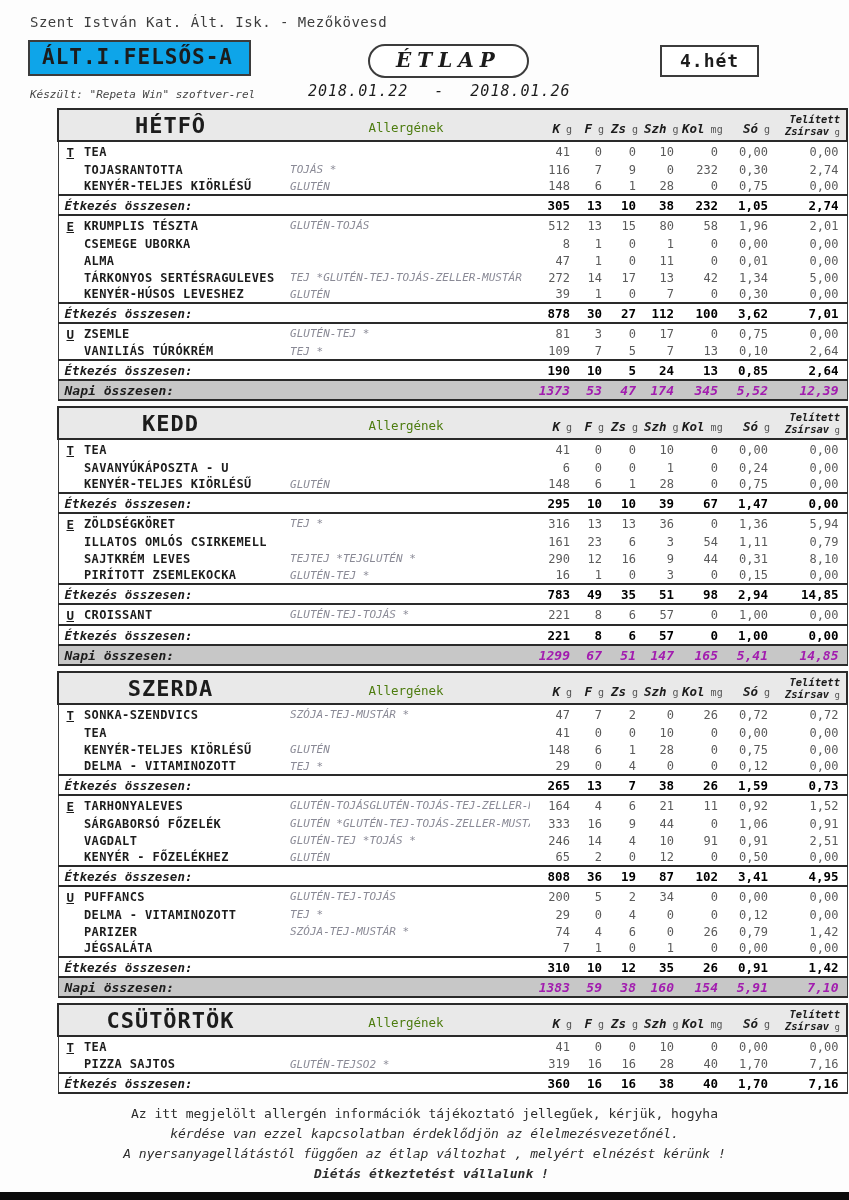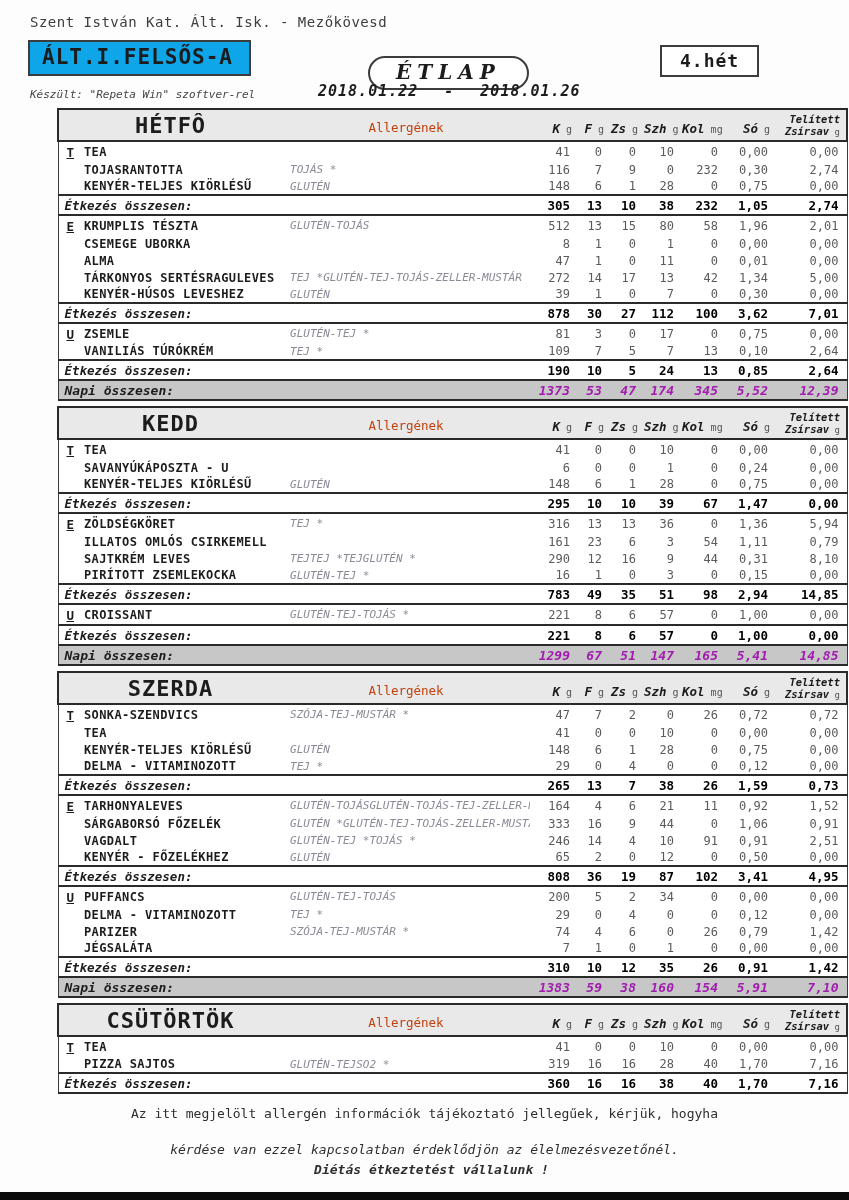--- a/index.html
+++ b/index.html
@@ -12,34 +12,34 @@
   }
   *{box-sizing:border-box; margin:0; padding:0;}
   html,body{background:#ffffff;}
   body{font-family:"DejaVu Sans Mono","Liberation Mono",monospace; color:var(--ink);}
   .page{position:relative; width:849px; height:1200px; background:#fdfdfd; overflow:hidden;}
 
   
   .doc-header{position:relative; height:108px;}
   .school-line{position:absolute; left:30px; top:14px; font-size:14px; letter-spacing:.5px; color:#3d3d3d; white-space:nowrap;}
   .class-box{position:absolute; left:28px; top:40px; border:2px solid #3c3c3c; padding:3px 16px 5px 12px; font-size:21px; font-weight:bold; letter-spacing:1px; background:#0ea5e9;}
-  .title-box{position:absolute; left:368px; top:56px; border:2px solid #3c3c3c; border-radius:17px; padding:2px 26px 4px; font-family:"DejaVu Serif","Liberation Serif",serif; font-style:italic; font-weight:bold; font-size:20px; letter-spacing:6px; background:#fff;}
+  .title-box{position:absolute; left:368px; top:44px; border:2px solid #3c3c3c; border-radius:17px; padding:2px 26px 4px; font-family:"DejaVu Serif","Liberation Serif",serif; font-style:italic; font-weight:bold; font-size:20px; letter-spacing:6px; background:#fff;}
   .week-box{position:absolute; left:660px; top:45px; border:2px solid #3c3c3c; padding:3px 18px 4px; font-size:18px; font-weight:bold; letter-spacing:1px; background:#fff;}
   .made-with{position:absolute; left:30px; top:88px; font-size:11px; font-style:italic; color:#454545; white-space:nowrap;}
-  .date-range{position:absolute; left:318px; top:82px; font-size:15px; font-weight:bold; font-style:italic; letter-spacing:1px; white-space:nowrap;}
+  .date-range{position:absolute; left:308px; top:82px; font-size:15px; font-weight:normal; font-style:italic; letter-spacing:1px; white-space:nowrap;}
   .date-range .sep{display:inline-block; margin:0 26px;}
 
   
   .days{margin-top:0;}
   table.day-table{border-collapse:collapse; table-layout:fixed; width:789px; margin:0 0 5px 57px; background:#fff;}
   .day-header th{background:var(--band); border-top:2px solid var(--line); border-bottom:2px solid var(--line); height:32px; vertical-align:middle;}
   .day-header th:first-child{border-left:2px solid var(--line);}
   .day-header th:last-child{border-right:2px solid var(--line);}
   th.day-name{font-size:22px; font-weight:bold; letter-spacing:1px; text-align:center; padding-top:1px;}
-  th.allergen-head{font-size:12.5px; font-weight:500; text-align:center; vertical-align:bottom; padding-bottom:5px; color:#c2410c;}
+  th.allergen-head{font-size:12.5px; font-weight:500; text-align:center; vertical-align:bottom; padding-bottom:5px; color:#4d7c0f;}
   th.num-head{text-align:right; vertical-align:bottom; padding:0 6px 4px 0; font-size:12.5px; white-space:nowrap;}
   .nh-label{font-weight:bold; font-style:italic;}
   .nh-unit{font-size:10px; color:#555; font-weight:normal; font-style:normal;}
   th.sat-head{padding-bottom:3px;}
   .sat-line{display:block; text-align:right; font-size:10.5px; line-height:1.15; font-weight:bold; font-style:italic; white-space:nowrap;}
   .sat-line .nh-unit{font-size:9px;}
 
   tr.dish-row td{height:17px; vertical-align:middle; overflow:hidden;}
   tr.dish-row td:first-child{border-left:1.5px solid #3a3a3a;}
   tr.dish-row td:last-child{border-right:1.5px solid #3a3a3a;}
@@ -53,21 +53,21 @@
   tr.meal-total td:first-child, tr.day-total td:first-child{border-left:1.5px solid #3a3a3a;}
   tr.meal-total td:last-child, tr.day-total td:last-child{border-right:1.5px solid #3a3a3a;}
   td.total-label{font-weight:bold; font-style:italic; font-size:12.5px; padding-left:6px; white-space:nowrap;}
   tr.meal-total td.num{color:#000; font-weight:bold; font-size:12.5px;}
   tr.day-total td{background:var(--daytotal);}
   tr.day-total td.num{color:#a21caf; font-weight:bold; font-style:italic; font-size:13px;}
   tr.day-total td.total-label{font-size:13px;}
 
   
   .doc-footer{margin-top:10px; text-align:center; font-size:13px; color:#2e2e2e; line-height:20px;}
-  .doc-footer .f-italic{font-style:italic;margin-top:16px;}
+  .doc-footer .f-italic{font-style:italic;}
   .doc-footer .f-bold{font-style:italic; font-weight:bold;margin-left:14px;}
   .bottom-bar{position:absolute; left:0; bottom:0; width:100%; height:8px; background:#0b0b0b;}
 </style>
 </head>
 <body>
 
 <div class="page">
 
   <div class="doc-header">
     <div class="school-line">Szent István Kat. Ált. Isk. - Mezőkövesd</div>
@@ -713,17 +713,18 @@
             <td class="num">1,70</td>
             <td class="num">7,16</td>
           </tr>
         </tbody>
       </table>
     </div>
 
   <div class="doc-footer">
     <div>Az itt megjelölt allergén információk tájékoztató jellegűek, kérjük, hogyha</div>
     <div class="f-italic">kérdése van ezzel kapcsolatban érdeklődjön az élelmezésvezetőnél.</div>
+    <div class="f-italic">A nyersanyagellátástól függően az étlap változhat , melyért elnézést kérünk !</div>
     <div class="f-bold">Diétás étkeztetést vállalunk !</div>
   </div>
 
   <div class="bottom-bar"></div>
 </div>
 
 </body></html>

